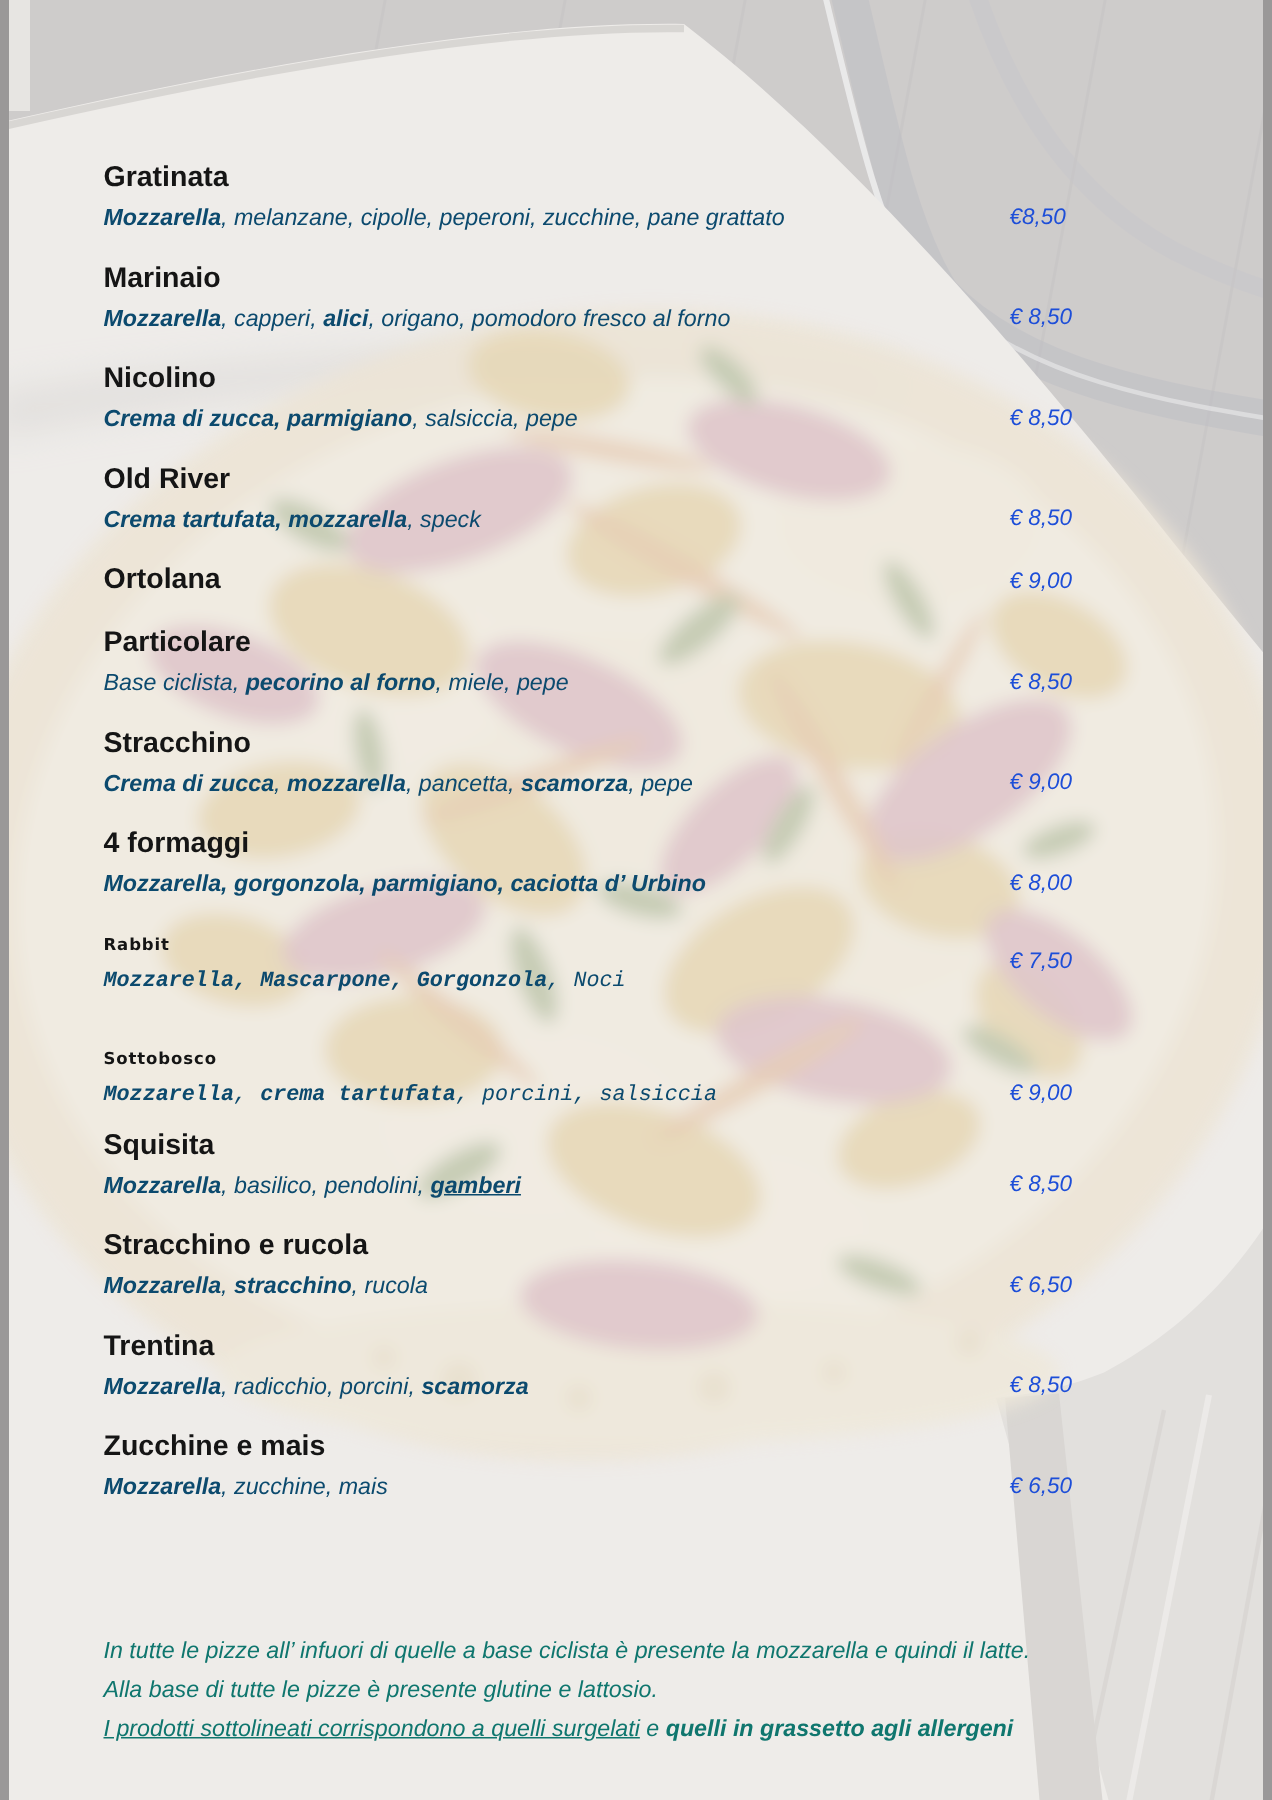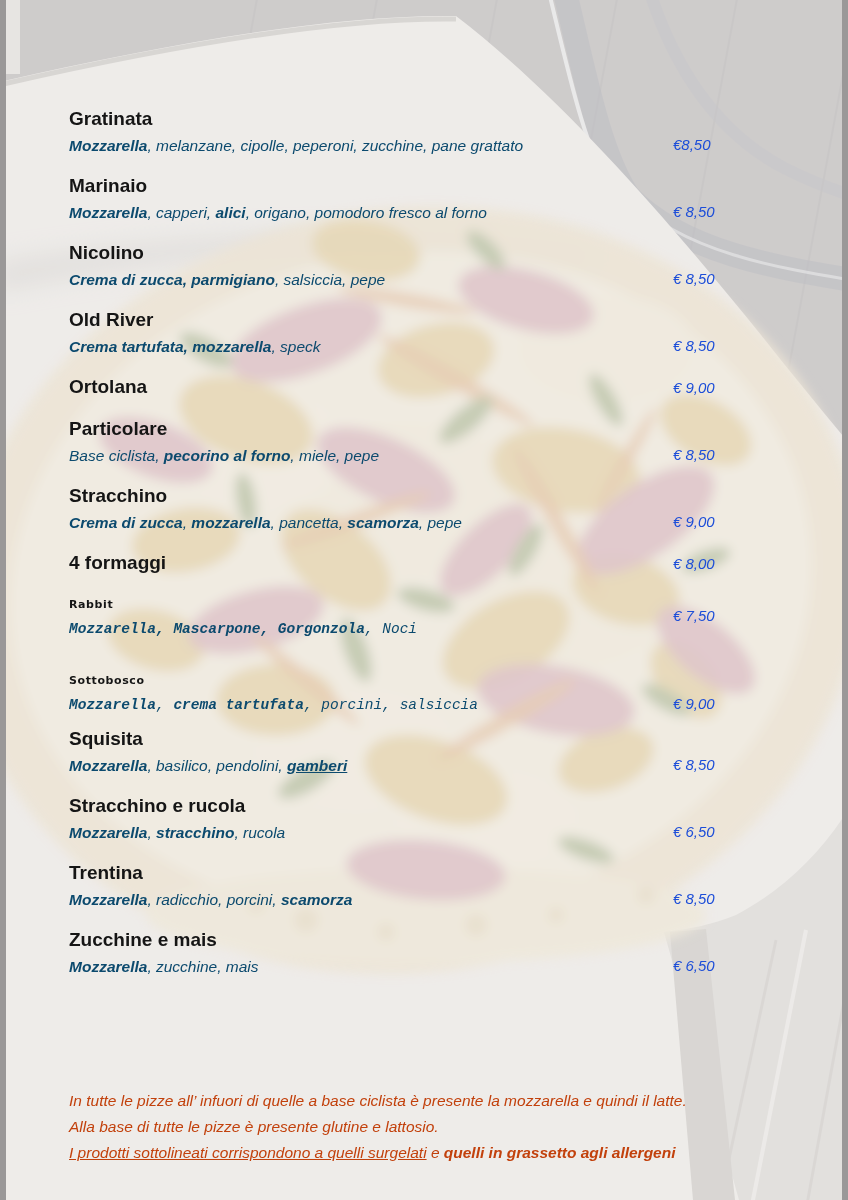--- a/index.html
+++ b/index.html
@@ -25,21 +25,21 @@
     font-size:15px;font-style:italic;color:#1d4ed8;line-height:22px;white-space:nowrap;
   }
   
   .alt .item-name{font-family:"DejaVu Sans",sans-serif;font-size:11px;letter-spacing:0.6px;margin-bottom:0;}
   .alt .item-ing{font-family:Liberation Mono, monospace;font-size:14.5px;}
   .rabbit{margin-bottom:28px;}
   .rabbit .item-price{bottom:13px;}
   .sottobosco{margin-bottom:10px;}
   .footer{
     position:absolute;top:1088px;left:63px;width:640px;z-index:2;
-    font-size:15.5px;font-style:italic;color:#c2410c;line-height:26px;
+    font-size:15.5px;font-style:italic;color:#0f766e;line-height:26px;
   }
   .f-line .u{text-decoration:underline;}
   .f-line .b{font-weight:700;}
 </style>
 </head>
 <body>
 
 <div class="page">
 
   <svg class="bg" width="848" height="1200" viewBox="0 0 848 1200" aria-hidden="true">
@@ -207,20 +207,21 @@
     </div>
 
     <div class="item">
       <div class="item-name">Stracchino</div>
       <div class="item-ing"><span class="seg-bold">Crema di zucca</span><span class="seg-regular">, </span><span class="seg-bold">mozzarella</span><span class="seg-regular">, pancetta, </span><span class="seg-bold">scamorza</span><span class="seg-regular">, pepe</span></div>
       <div class="item-price">€ 9,00</div>
     </div>
 
     <div class="item">
       <div class="item-name">4 formaggi</div>
+      <div class="item-ing"><span class="seg-bold">Mozzarella, gorgonzola, parmigiano, caciotta d’ Urbino</span></div>
       <div class="item-price">€ 8,00</div>
     </div>
 
     <div class="item alt rabbit">
       <div class="item-name">Rabbit</div>
       <div class="item-ing"><span class="seg-bold">Mozzarella, Mascarpone, Gorgonzola</span><span class="seg-regular">, Noci</span></div>
       <div class="item-price">€ 7,50</div>
     </div>
 
     <div class="item alt sottobosco">

